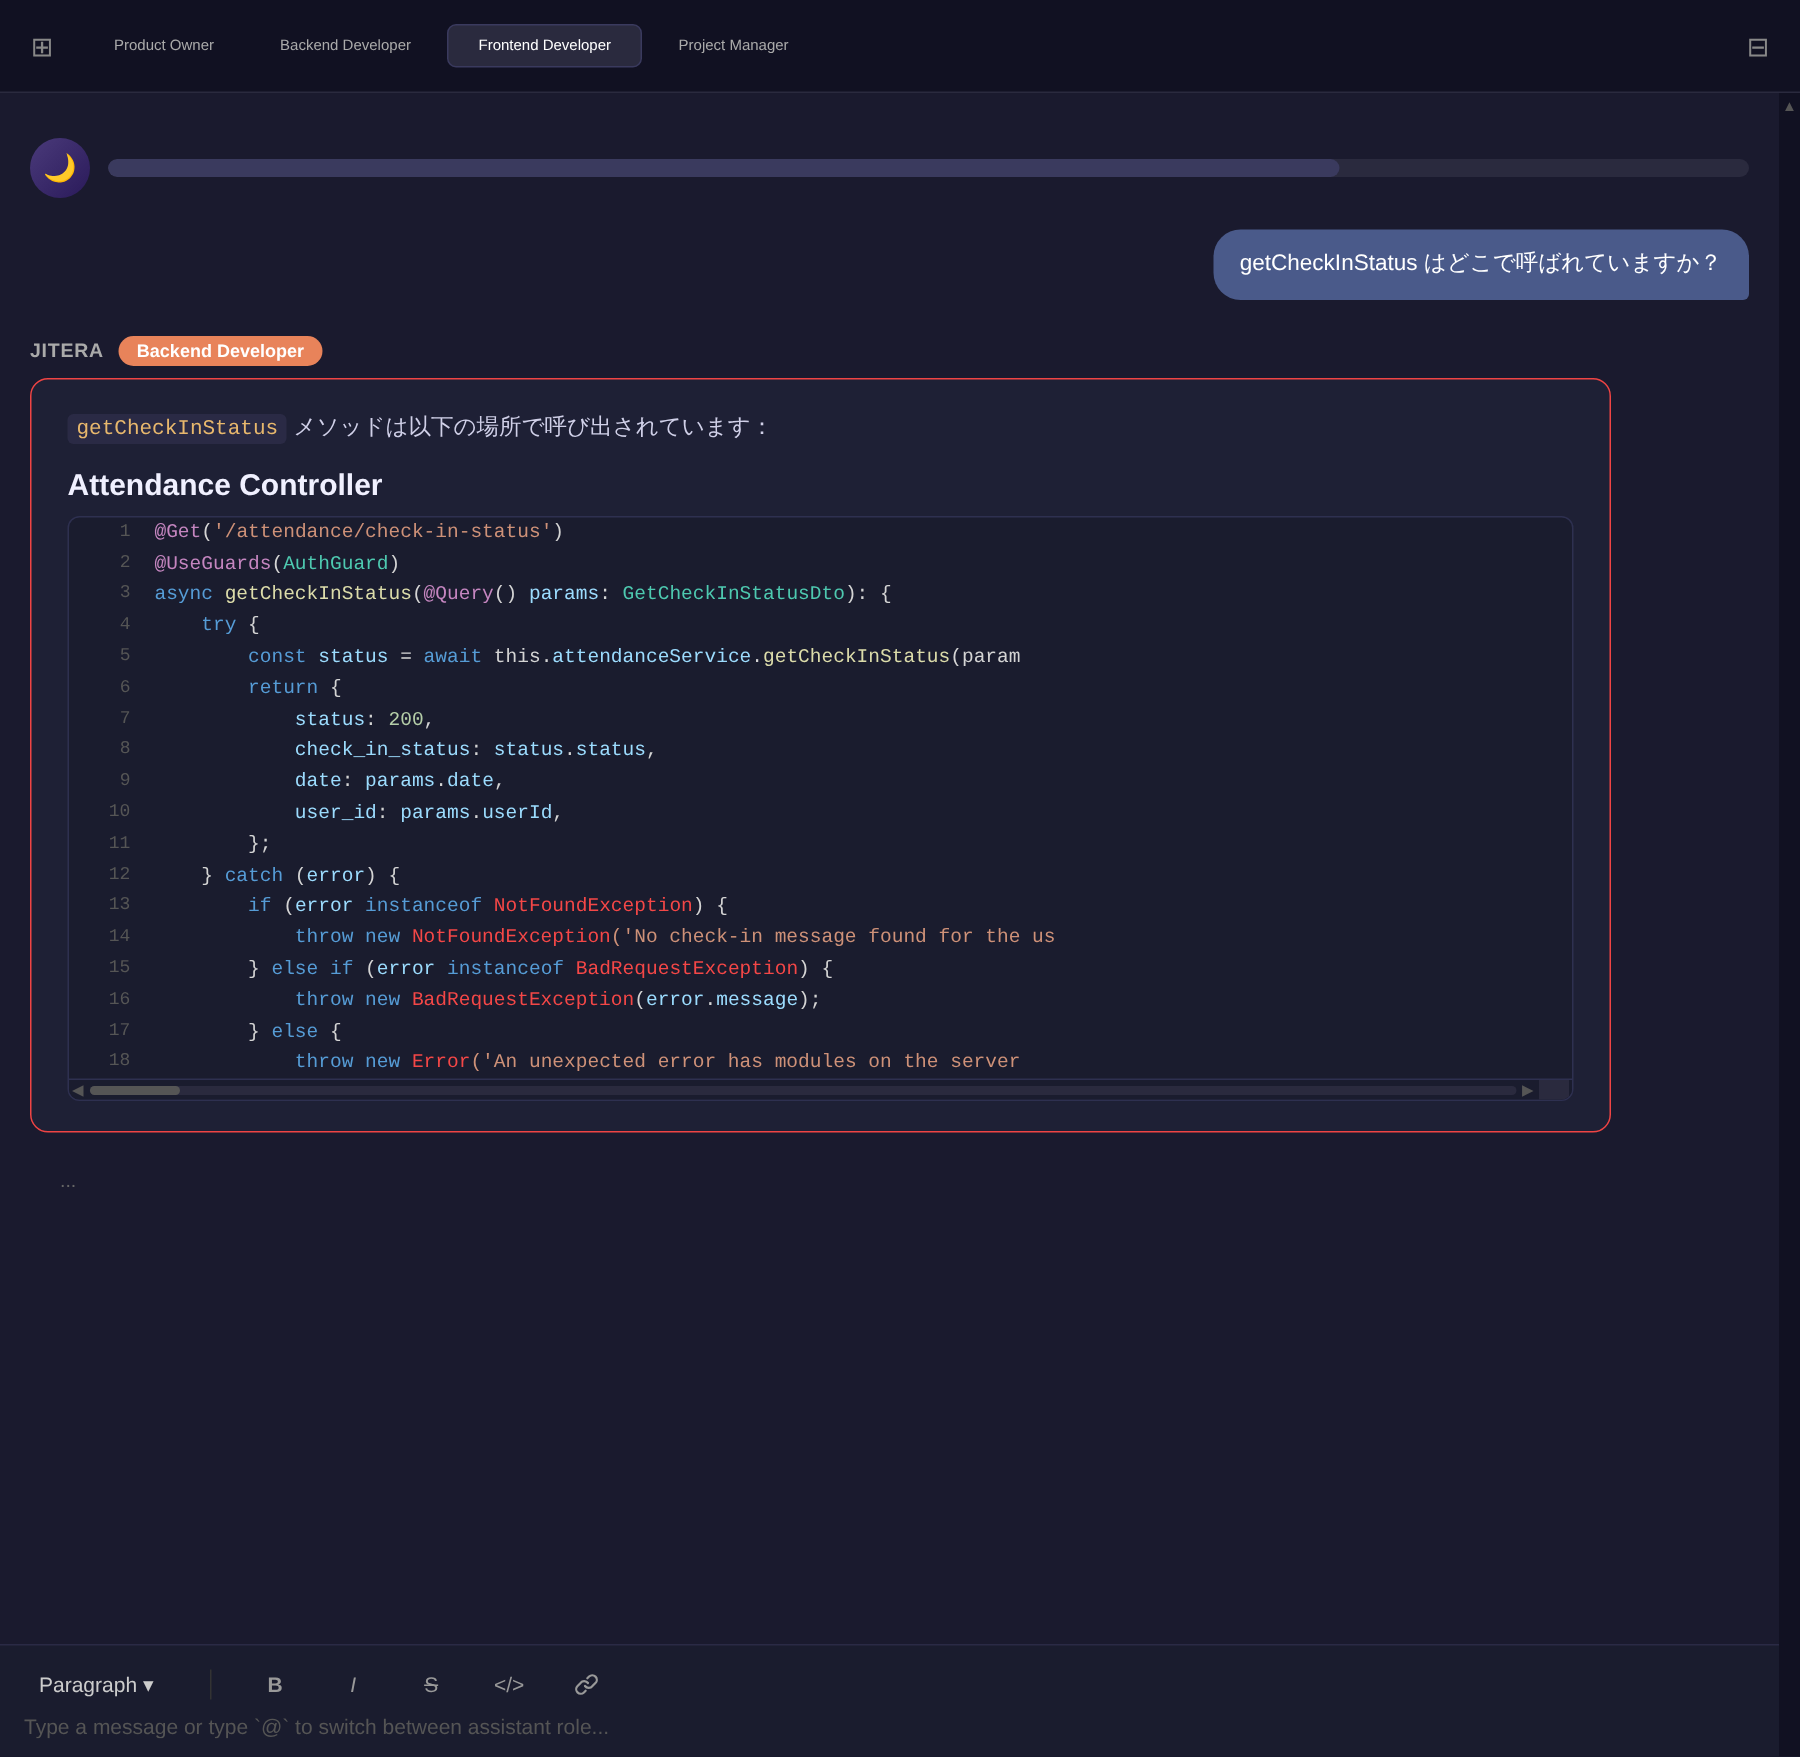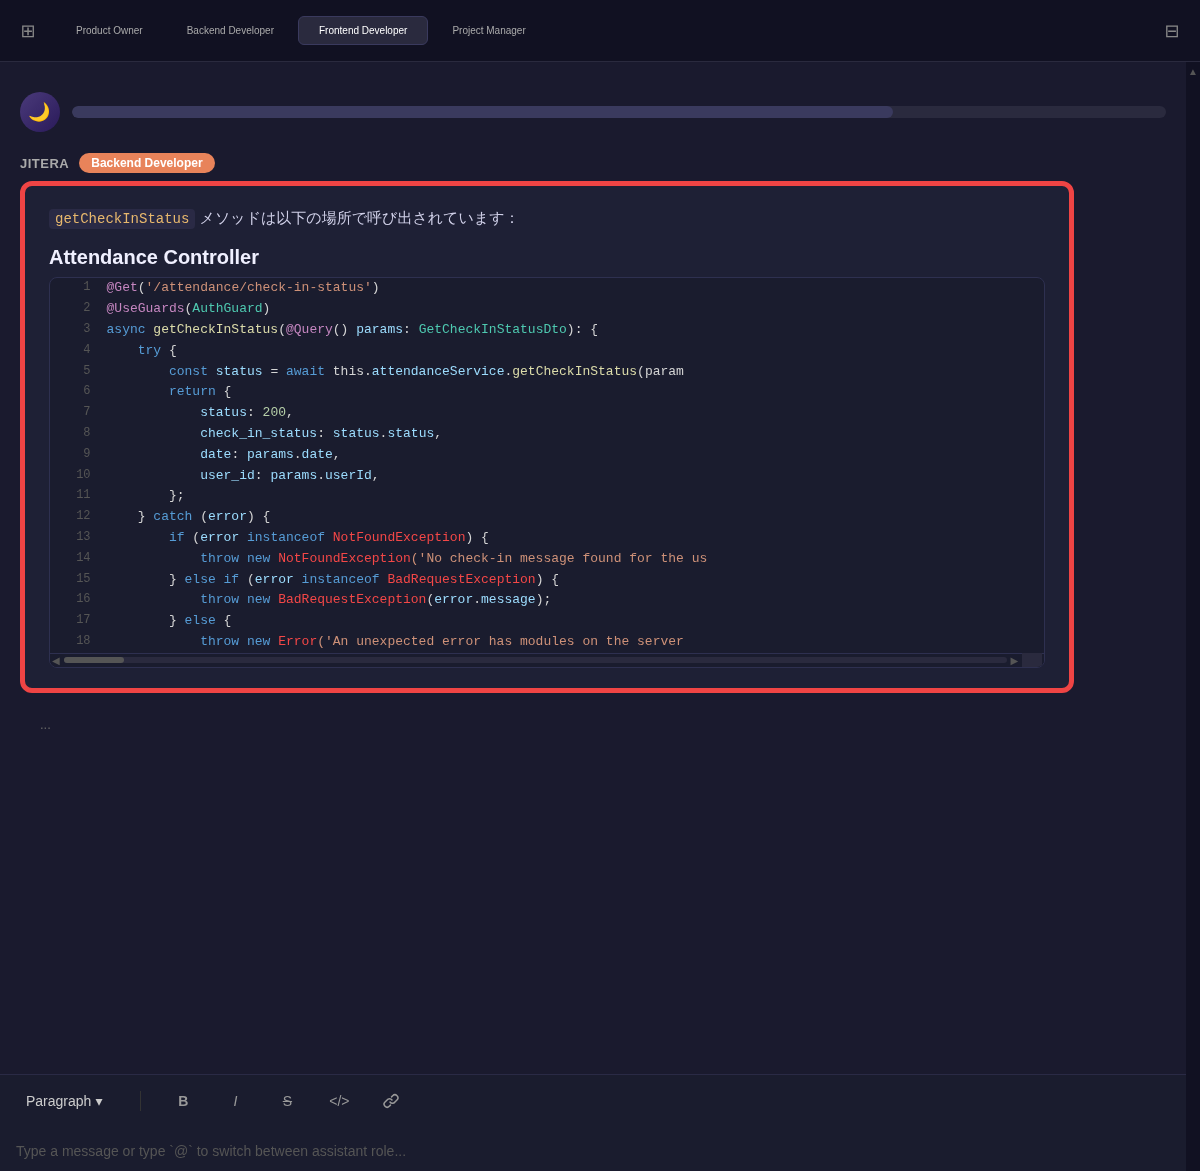--- a/index.html
+++ b/index.html
@@ -173,21 +173,21 @@
       padding: 3px 12px;
       border-radius: 12px;
       font-size: 12px;
       font-weight: 600;
       background-color: #e8835a;
       color: #fff;
     }
 
     .assistant-bubble {
       background-color: #1e2035;
-      border: 5px solid #ef4444;
+      border: 1px solid #ef4444;
       border-radius: 12px;
       padding: 20px 24px;
       max-width: 92%;
     }
 
     .assistant-text {
       font-size: 15px;
       color: #d0d0e8;
       margin-bottom: 16px;
       line-height: 1.6;
@@ -307,21 +307,21 @@
       background-color: #1a1c2e;
       border-top: 1px solid #2a2a45;
       padding: 12px 16px;
       flex-shrink: 0;
     }
 
     .input-toolbar {
       display: flex;
       align-items: center;
       gap: 24px;
-      margin-bottom: 28px;
+      margin-bottom: 6px;
     }
 
     .toolbar-dropdown {
       display: flex;
       align-items: center;
       gap: 4px;
       padding: 4px 10px;
       background: transparent;
       border: none;
       color: #ccc;
@@ -405,20 +405,23 @@
 
     <div class="messages-container">
 
       <div class="top-area">
         <div class="avatar-circle">🌙</div>
         <div class="progress-bar-container">
           <div class="progress-bar-fill"></div>
         </div>
       </div>
 
+      <div class="user-message">
+        <div class="user-bubble">getCheckInStatus はどこで呼ばれていますか？</div>
+      </div>
 
       <div class="assistant-message">
         <div class="assistant-header">
           <span class="jitera-label">JITERA</span>
           <span class="role-badge">Backend Developer</span>
         </div>
 
         <div class="assistant-bubble">
           <div class="assistant-text">
             <span class="inline-code">getCheckInStatus</span>

